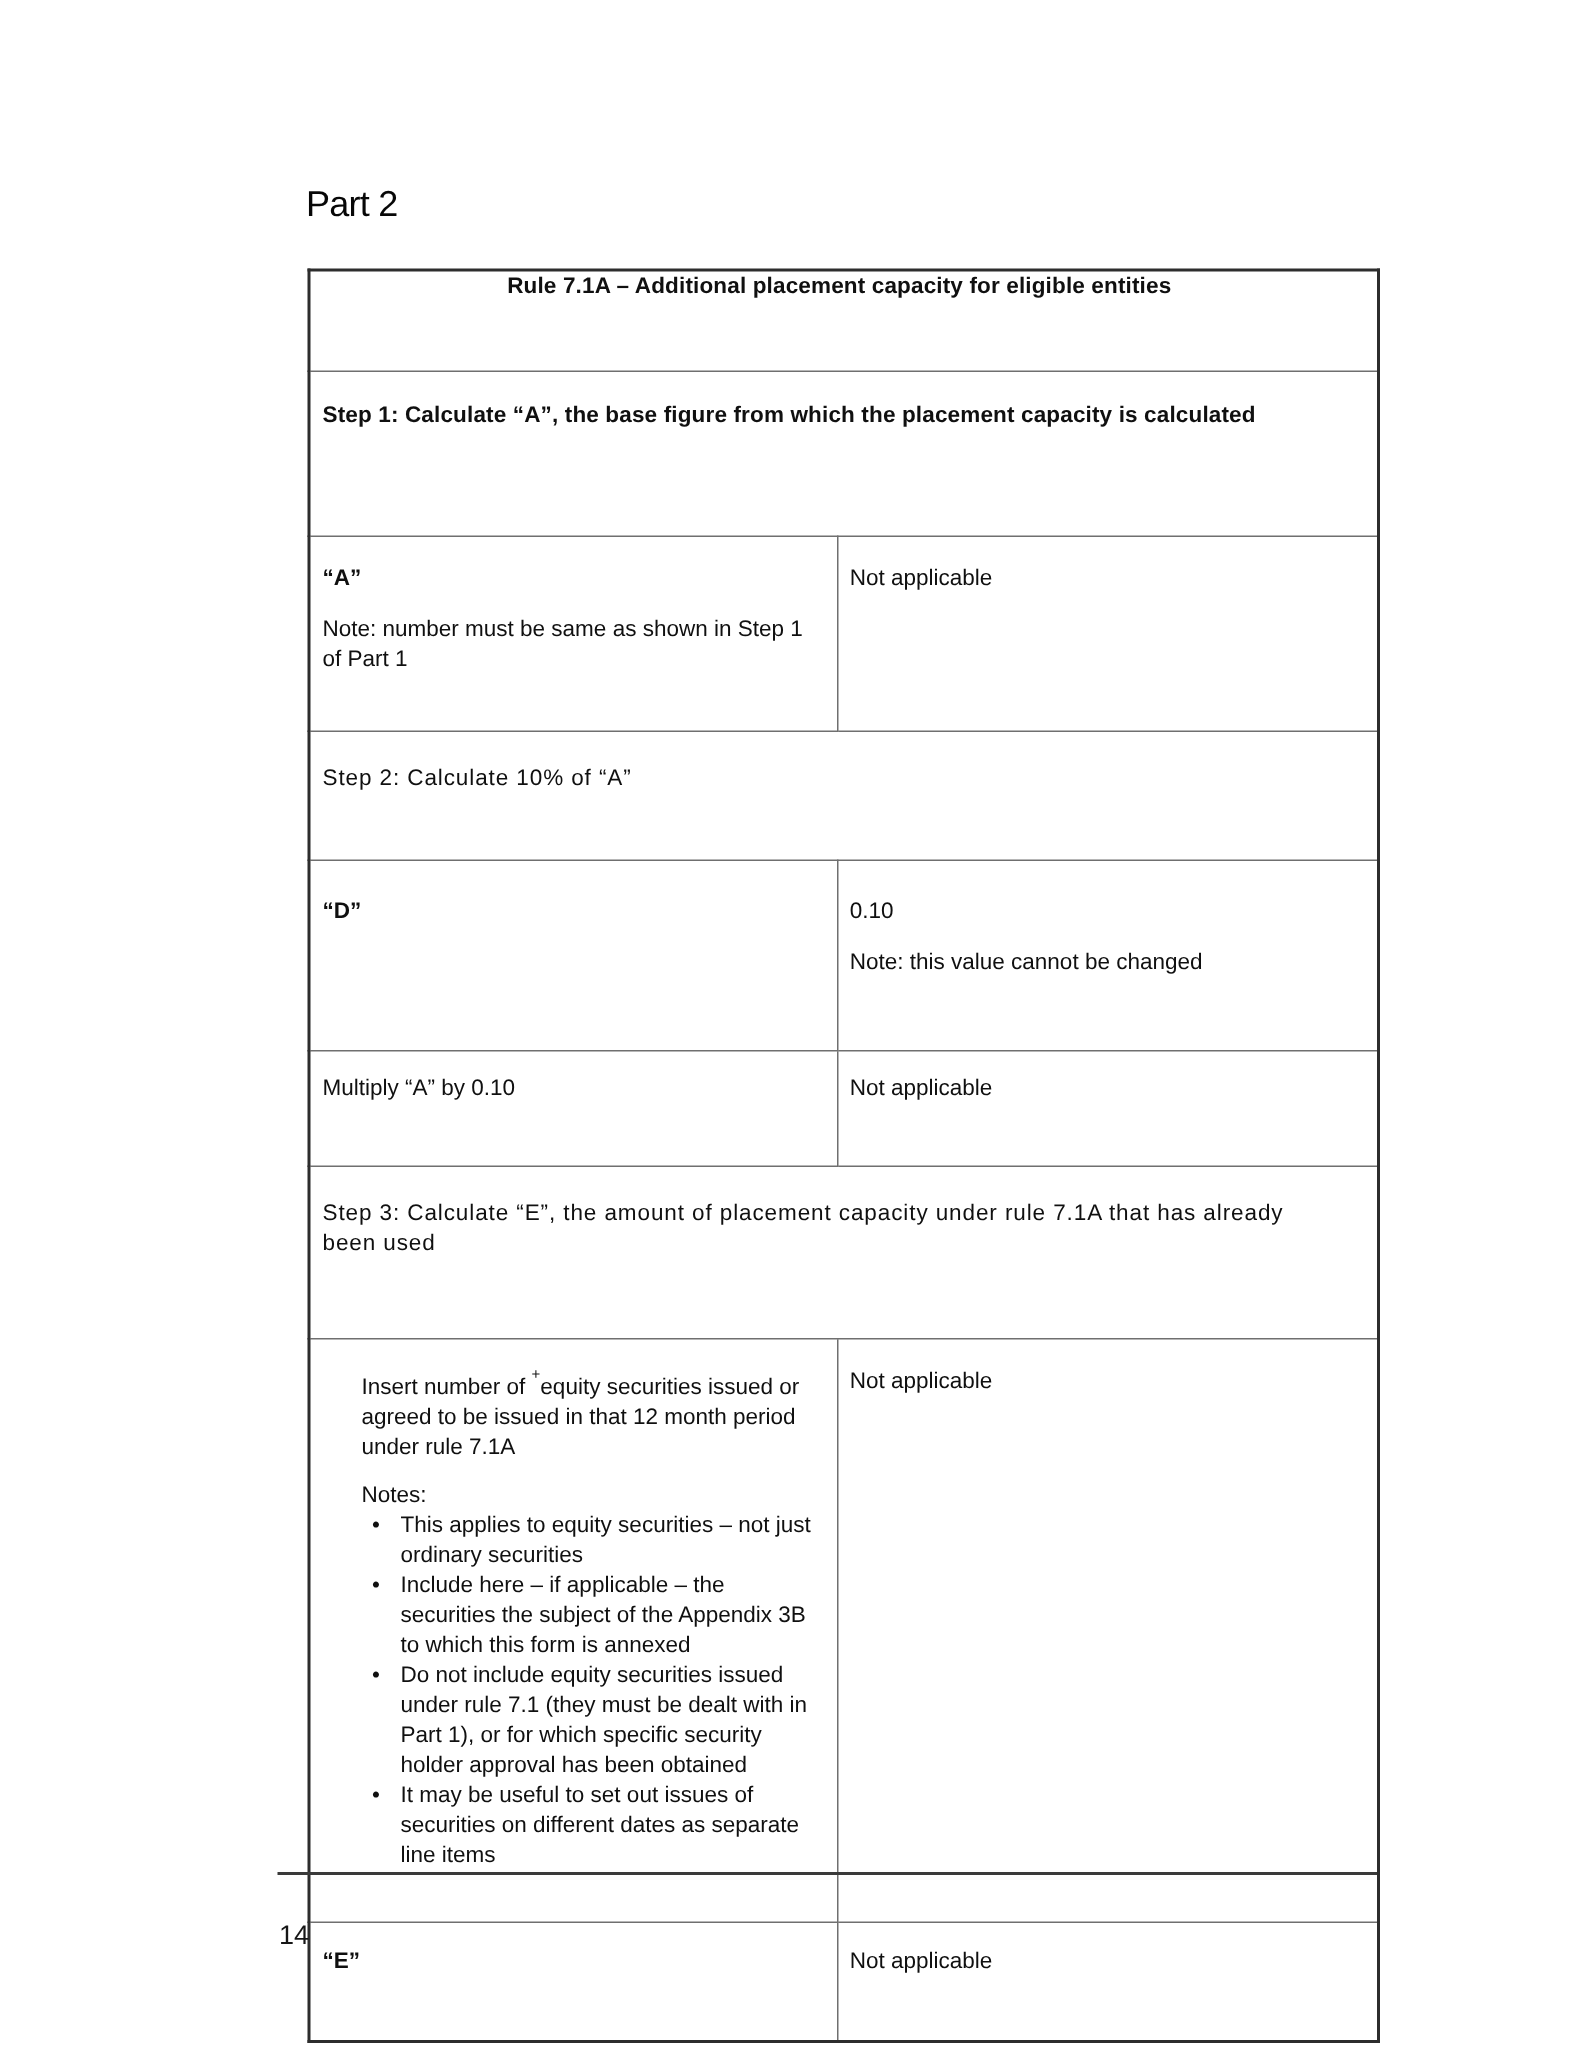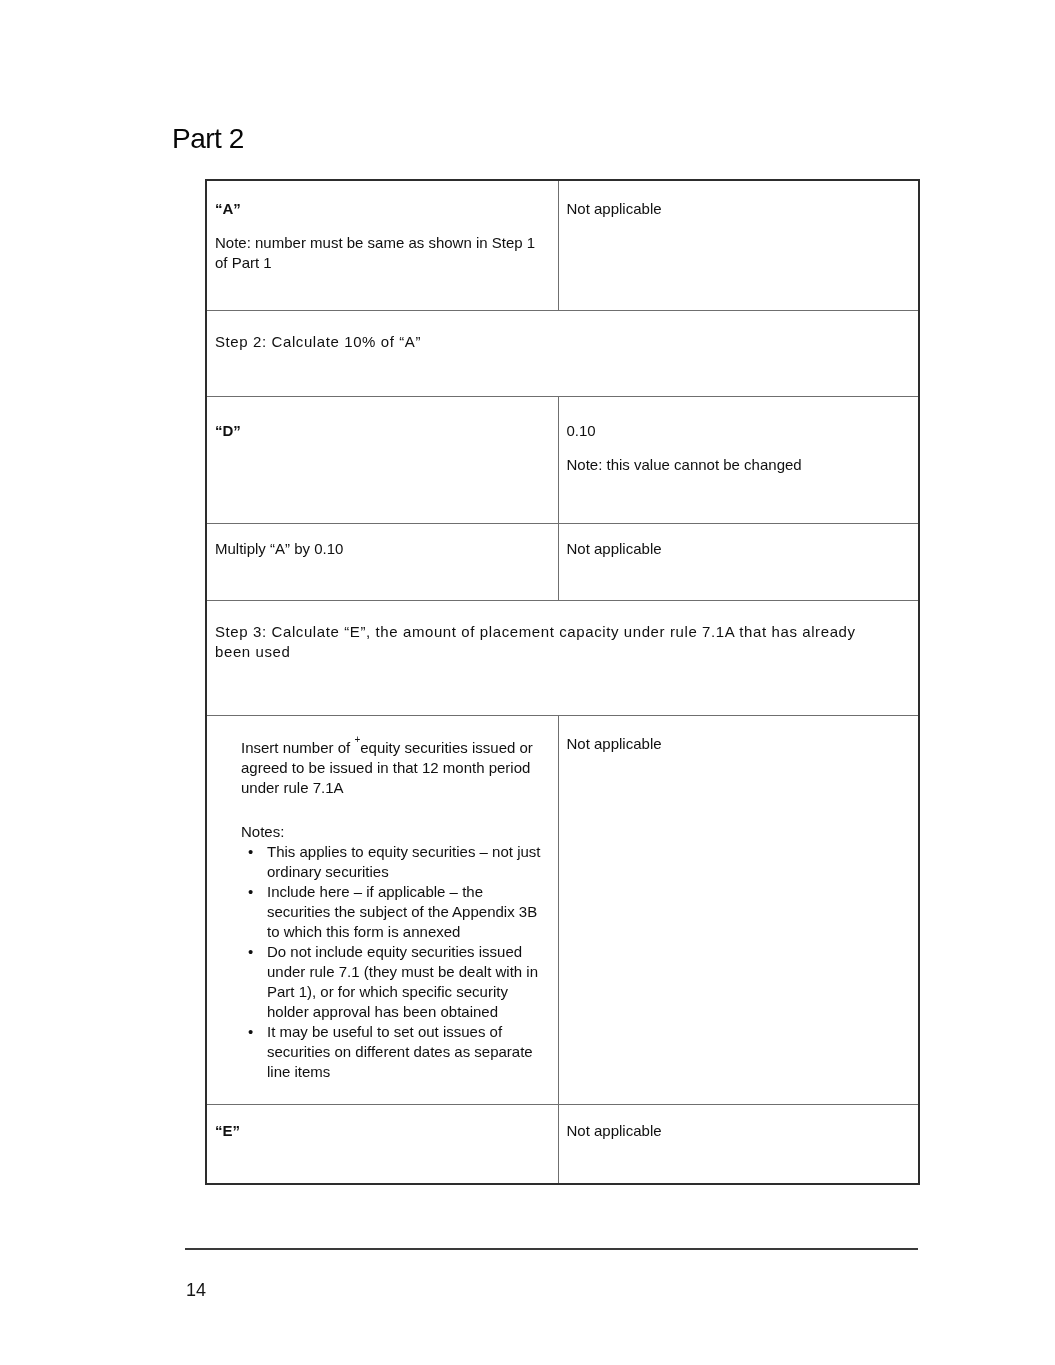--- a/index.html
+++ b/index.html
@@ -10,24 +10,24 @@
   .page {
     position: relative;
     width: 1055px;
     height: 1365px;
     background: #ffffff;
     font-family: "Liberation Sans", "DejaVu Sans", sans-serif;
     color: #0e0e0e;
   }
   .part-title {
     position: absolute;
-    left: 172px;
+    left: 204px;
     top: 123px;
     margin: 0;
-    font-size: 28px;
+    font-size: 24px;
     font-weight: 500;
     letter-spacing: -0.5px;
     color: #070707;
   }
   table.rule-table {
     position: absolute;
     left: 205px;
     top: 179px;
     width: 713px;
     border-collapse: collapse;
@@ -75,21 +75,21 @@
   .lbl { font-weight: bold; }
   .cell-note { margin-top: 14px; max-width: 330px; }
   .d-note { margin-top: 14px; }
   .para { margin: 0; max-width: 328px; }
   .para sup {
     font-size: 10px;
     line-height: 0;
     position: relative;
     top: -4px;
   }
-  .notes-label { margin-top: 24px; }
+  .notes-label { margin-top: 12px; }
   .bullet-row {
     display: flex;
     align-items: flex-start;
     max-width: 334px;
   }
   .bullet-row .dot {
     flex: 0 0 26px;
     padding-left: 7px;
     box-sizing: border-box;
   }
@@ -117,21 +117,29 @@
 <div class="page">
 
   <h1 class="part-title">Part 2</h1>
 
   <table class="rule-table">
     <colgroup>
       <col style="width:352px">
       <col style="width:361px">
     </colgroup>
     <tbody>
-
+      <tr class="r-header">
+        <td colspan="2" class="c-header">Rule 7.1A – Additional placement capacity for eligible entities</td>
+      </tr>
+
+      <tr class="r-step1">
+        <td colspan="2" class="c-step">
+          <span class="step-text">Step 1: Calculate “A”, the base figure from which the placement capacity is calculated</span>
+        </td>
+      </tr>
 
       <tr class="r-a">
         <td class="c-left">
           <div class="lbl">“A”</div>
           <div class="cell-note">Note: number must be same as shown in Step 1 of Part 1</div>
         </td>
         <td class="c-right">Not applicable</td>
       </tr>
 
       <tr class="r-step2">

